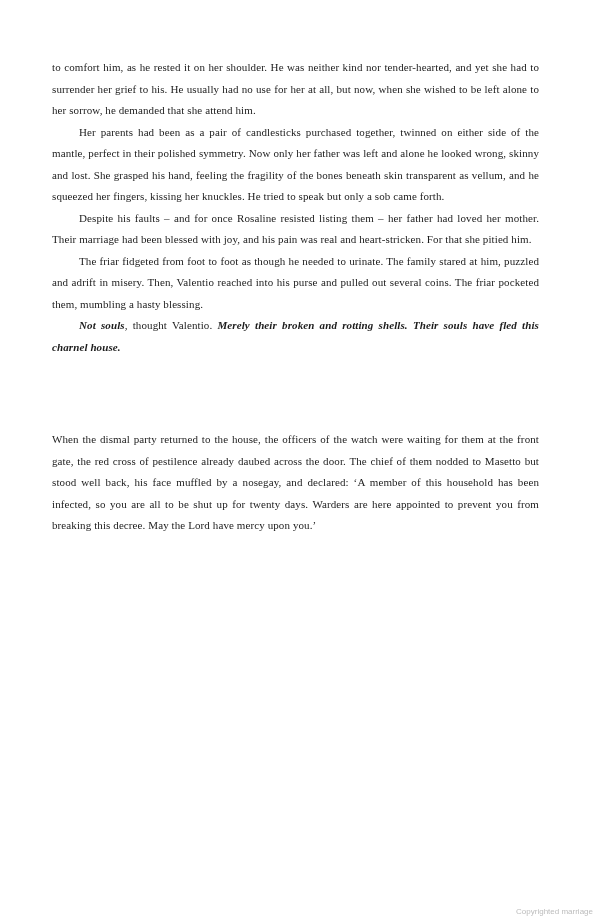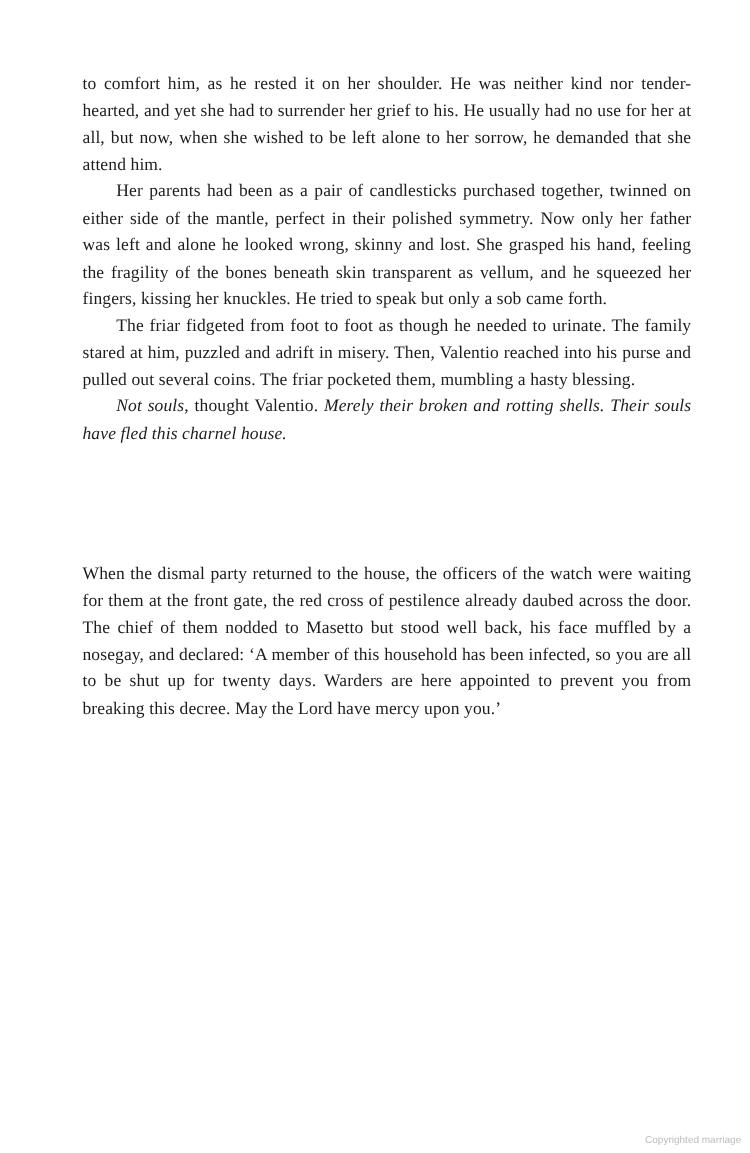--- a/index.html
+++ b/index.html
@@ -15,55 +15,57 @@
     font-family: "Liberation Serif", "DejaVu Serif", serif;
     color: #1c1c1c;
   }
   .page {
     position: absolute;
     inset: 0;
     background: #ffffff;
   }
   .text-block {
     position: absolute;
-    left: 66px;
+    left: 52px;
     top: 57px;
     width: 487px;
-    font-size: 14px;
+    font-size: 11px;
     line-height: 21.5px;
     text-align: justify;
     letter-spacing: 0.1px;
   }
   .text-block p {
     margin: 0;
     padding: 0;
   }
   .text-block p.indent {
     text-indent: 27px;
   }
   .text-block p.section-start {
-    margin-top: 91px;
+    margin-top: 71px;
   }
   .text-block em {
     font-style: italic;
+    font-weight: bold;
   }
   .copyright {
     position: absolute;
     right: 7px;
     bottom: 6px;
     font-family: "Liberation Sans", sans-serif;
     font-size: 8px;
     color: #bcbcbc;
   }
 </style>
 </head>
 <body>
 
 <div class="page">
   <div class="text-block">
       <p><span>to comfort him, as he rested it on her shoulder. He was neither kind nor tender-hearted, and yet she had to surrender her grief to his. He usually had no use for her at all, but now, when she wished to be left alone to her sorrow, he demanded that she attend him.</span></p>
       <p class="indent"><span>Her parents had been as a pair of candlesticks purchased together, twinned on either side of the mantle, perfect in their polished symmetry. Now only her father was left and alone he looked wrong, skinny and lost. She grasped his hand, feeling the fragility of the bones beneath skin transparent as vellum, and he squeezed her fingers, kissing her knuckles. He tried to speak but only a sob came forth.</span></p>
+      <p class="indent"><span>Despite his faults – and for once Rosaline resisted listing them – her father had loved her mother. Their marriage had been blessed with joy, and his pain was real and heart-stricken. For that she pitied him.</span></p>
       <p class="indent"><span>The friar fidgeted from foot to foot as though he needed to urinate. The family stared at him, puzzled and adrift in misery. Then, Valentio reached into his purse and pulled out several coins. The friar pocketed them, mumbling a hasty blessing.</span></p>
       <p class="indent"><em>Not souls</em><span>, thought Valentio. </span><em>Merely their broken and rotting shells. Their souls have fled this charnel house.</em></p>
       <p class="section-start"><span>When the dismal party returned to the house, the officers of the watch were waiting for them at the front gate, the red cross of pestilence already daubed across the door. The chief of them nodded to Masetto but stood well back, his face muffled by a nosegay, and declared: ‘A member of this household has been infected, so you are all to be shut up for twenty days. Warders are here appointed to prevent you from breaking this decree. May the Lord have mercy upon you.’</span></p>
     </div>
   <div class="copyright">Copyrighted marriage</div>
 </div>
 
 </body></html>

